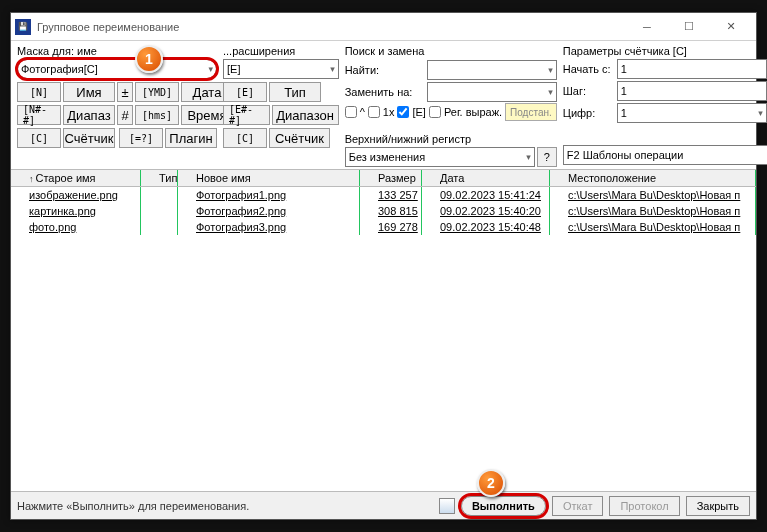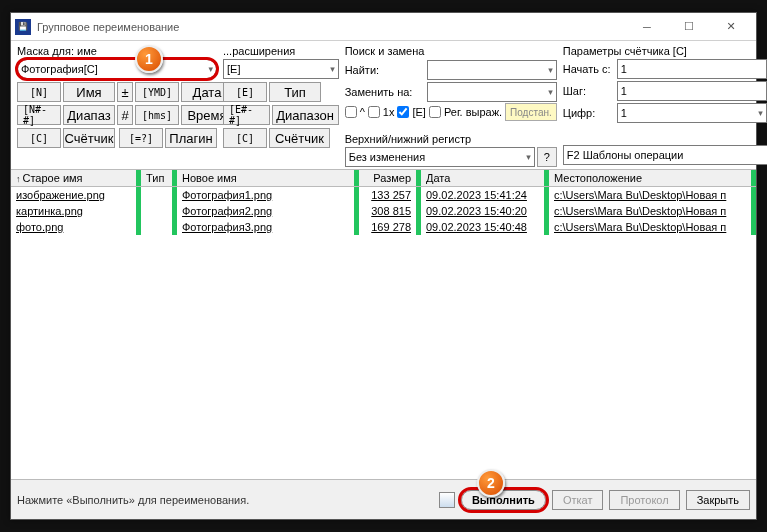--- a/index.html
+++ b/index.html
@@ -27,26 +27,26 @@
 .fieldrow { display: flex; align-items: center; gap: 4px; height: 22px; }
 .fieldrow label { width: 78px; white-space: nowrap; }
 .checkrow { display: flex; align-items: center; gap: 3px; font-size:10px; white-space:nowrap; }
 .checkrow input { width:12px; height:12px; }
 .subbtn { border:1px solid #aaa; background:#fef9c3; padding:0 4px; height:18px; color:#888; font-size:10px; }
 .paramgrid { display:grid; grid-template-columns: 52px 1fr 14px; gap:2px; align-items:center; }
 .spin { display:flex; flex-direction:column; }
 .spin .sp { width:13px; height:9px; border:1px solid #888; background:#eee; font-size:6px; line-height:6px; text-align:center; }
 .question { width:20px; height:20px; border:1px solid #999; background:#f0f0f0; display:flex; align-items:center; justify-content:center; }
 .listhead { display:flex; background:#f0f0f0; border-top:1px solid #bbb; border-bottom:1px solid #bbb; }
-.listhead .col, .listrow .col { padding: 2px 5px; border-right:5px solid #22c55e; white-space:nowrap; overflow:hidden; }
+.listhead .col, .listrow .col { padding: 2px 18px; border-right:1px solid #22c55e; white-space:nowrap; overflow:hidden; }
 .col-old { width:130px; } .col-typ { width:36px; } .col-new { width:182px; }
 .col-size { width:62px; text-align:right; } .col-date { width:128px; } .col-loc { flex:1; }
 .listbody { flex:1; overflow:hidden; background:#fff;text-decoration:underline; }
 .listrow { display:flex; height:16px; }
-.footer { height:40px; border-top:1px solid #bbb; display:flex; align-items:center; padding: 0 6px; gap:6px; background:#f0f0f0; }
+.footer { height:28px; border-top:1px solid #bbb; display:flex; align-items:center; padding: 0 6px; gap:6px; background:#f0f0f0; }
 .footer .status { flex:1; color:#333; }
 .fbtn { border:1px solid #8a8a8a; background:#efefef; height:20px; padding:0 10px; font-size:11px; }
 .fbtn.disabled { color:#999; }
 .fbtn.hl { outline:3px solid #d40000; outline-offset:0; border-radius:10px; font-weight:bold; }
 .anno { position:absolute; width:28px; height:28px; border-radius:50%; background:radial-gradient(circle at 35% 30%, #ff9a3a, #d94b00); border:2px solid #eee; color:#fff; font-weight:bold; font-size:14px; display:flex; align-items:center; justify-content:center; box-shadow:1px 2px 3px rgba(0,0,0,.5); z-index:50; }
 .uparrow{ font-size:9px; color:#333; margin-right:2px;}
 </style>
 </head>
 <body>
 

